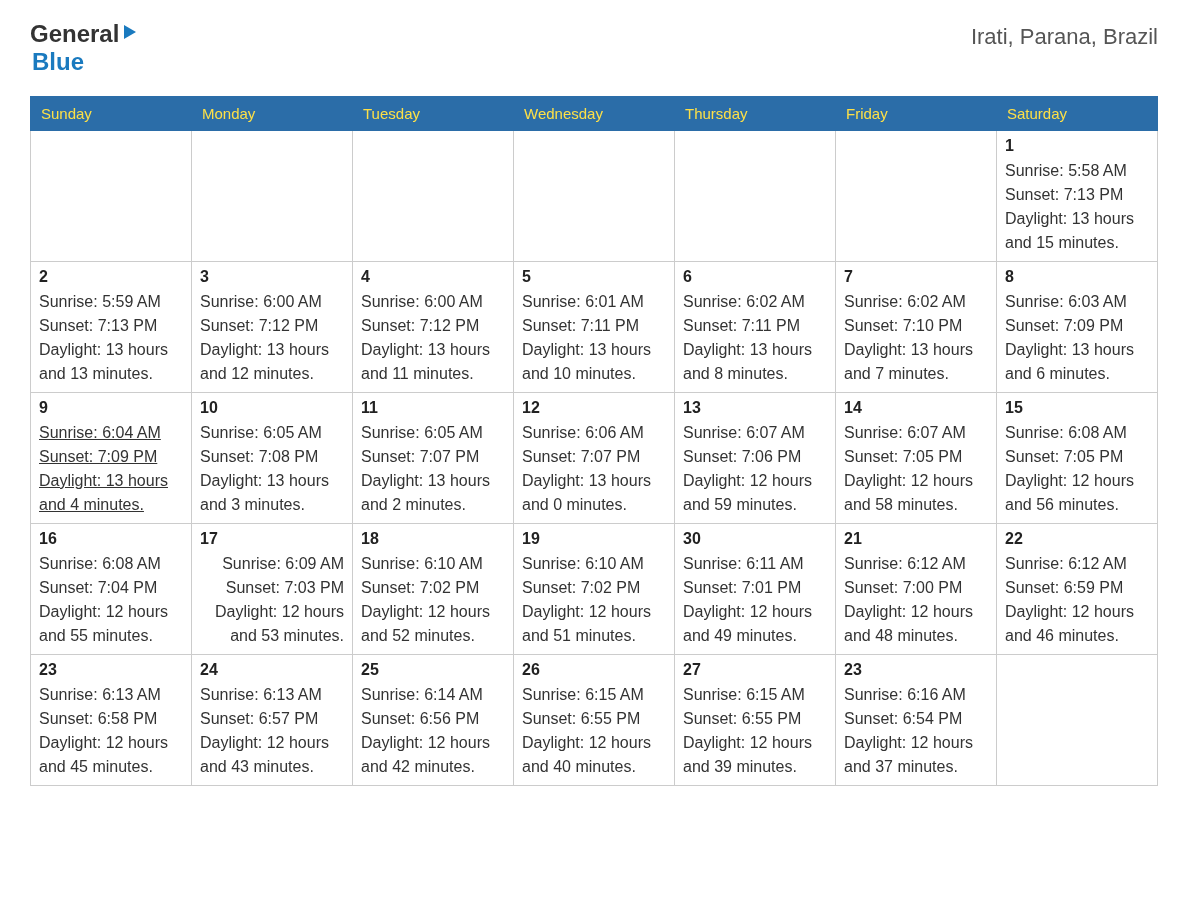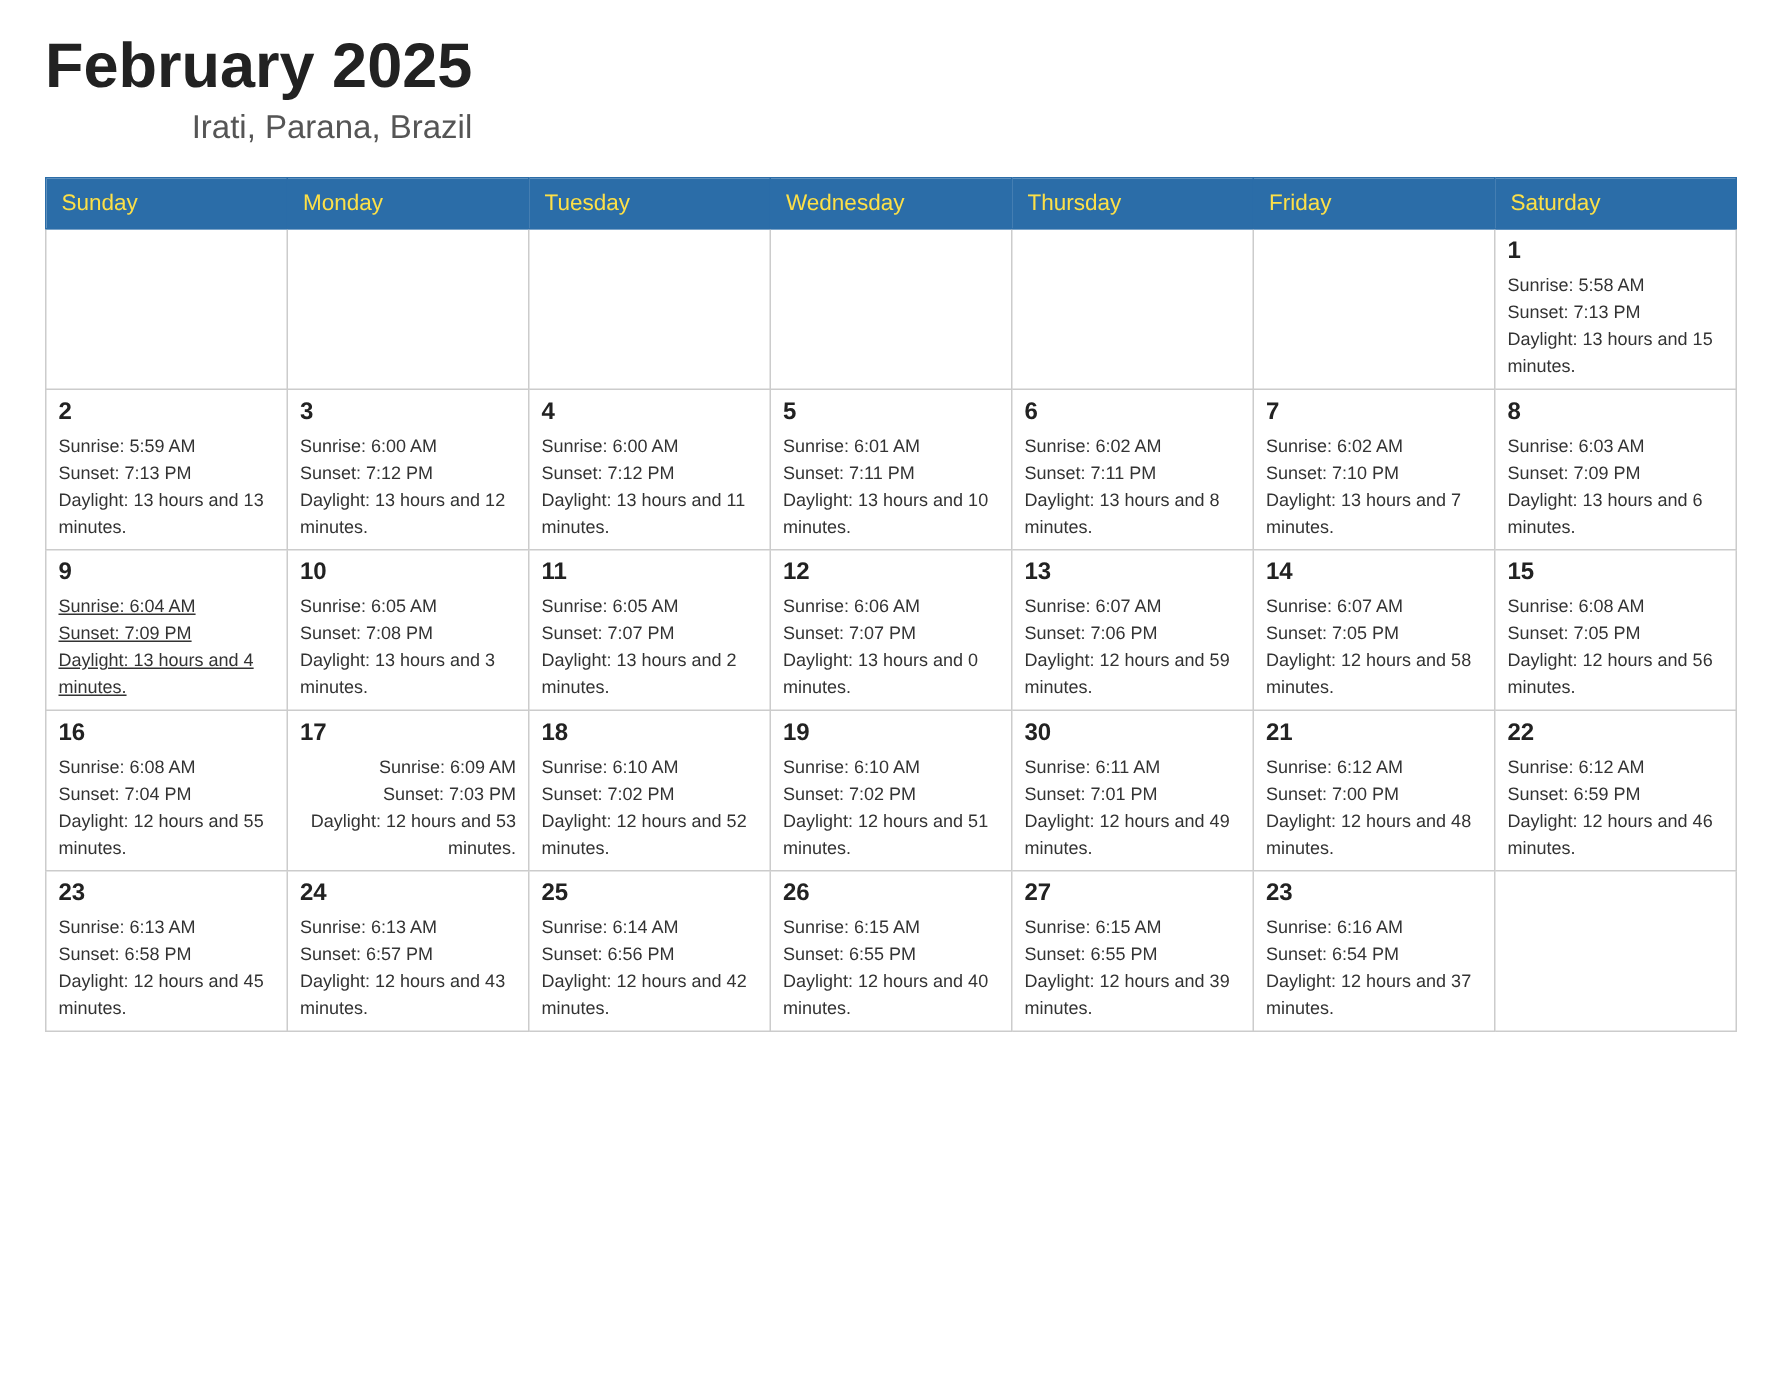--- a/index.html
+++ b/index.html
@@ -52,43 +52,55 @@
     .calendar tbody tr td.empty {
       background: #fff;
     }
     .day-number {
       font-size: 16px;
       font-weight: bold;
       color: #222;
       margin-bottom: 4px;
     }
     .day-info {
-      font-size: 12px;
+      font-size: 16px;
       color: #333;
       line-height: 1.5;
     }
     .calendar tbody tr:first-child td {
       min-height: 110px;
     }
     .logo-area {
       display: flex;
       flex-direction: column;
       align-items: flex-start;
     }
     .logo-row {
       display: flex;
       align-items: center;
     }
   </style>
 </head>
 <body>
 
 <div class="header">
+  <div class="logo-area">
+    <div class="logo-row">
+      <span style="font-size:24px;font-weight:bold;color:#333;">General</span>
+      <span style="display:inline-block;margin:0 2px 0 1px;">
+        <svg width="18" height="18" viewBox="0 0 18 18">
+          <polygon points="4,2 16,9 4,16" fill="#1a7abf"></polygon>
+        </svg>
+      </span>
+    </div>
+    <div>
+      <span style="font-size:24px;font-weight:bold;color:#1a7abf;margin-left:2px;">Blue</span>
+    </div>
+  </div>
   <div class="title-block">
-    <h1>February 2025</h1>
     <div class="subtitle">Irati, Parana, Brazil</div>
   </div>
 </div>
 
 <table class="calendar">
   <thead>
     <tr>
     <th>Sunday</th>
         <th>Monday</th>
         <th>Tuesday</th>

